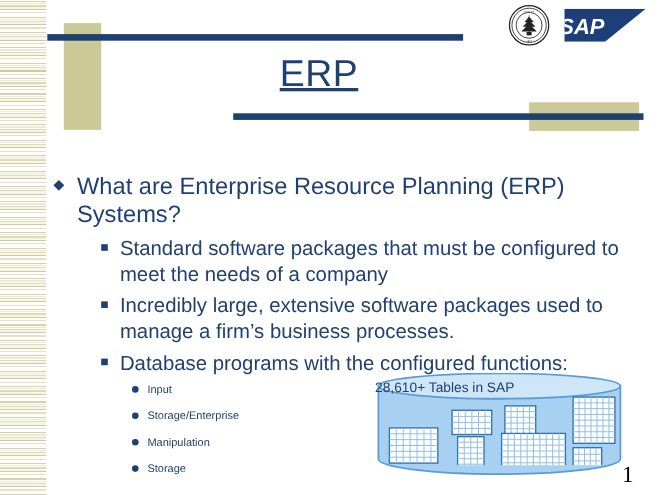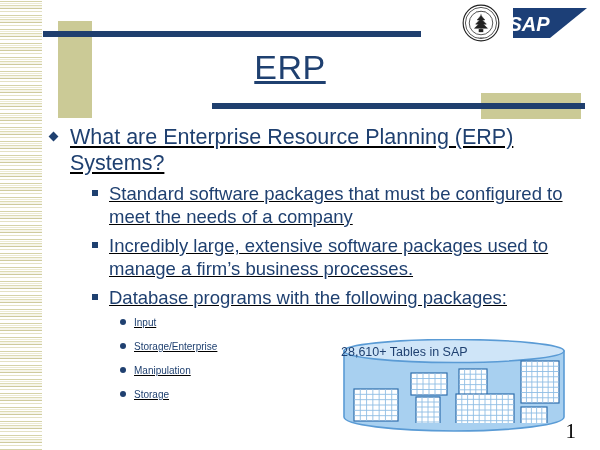--- a/index.html
+++ b/index.html
@@ -82,23 +82,22 @@
   }
   #sap-logo {
     position: absolute;
     left: 513px; top: 8px;
     width: 74px; height: 30px;
   }
 
   
   #body {
     position: absolute;
-    left: 48px; top: 124px;
+    left: 48px; top: 156px;
     width: 548px;
-    text-decoration: underline;
   }
   .lvl1 {
     position: relative;
     padding-left: 22px;
     font-size: 21.5px;
     line-height: 26px;
     color: #1f4070;
     margin-bottom: 2px;
   }
   .lvl1 .bullet {
@@ -209,21 +208,21 @@
     <div class="lvl2">
       <span class="bullet"></span>
       <span>Standard software packages that must be configured to meet the needs of a company</span>
     </div>
     <div class="lvl2">
       <span class="bullet"></span>
       <span>Incredibly large, extensive software packages used to manage a firm’s business processes.</span>
     </div>
     <div class="lvl2">
       <span class="bullet"></span>
-      <span>Database programs with the following packages:</span>
+      <span>Database programs with the configured functions:</span>
     </div>
     <div class="lvl3">
       <span class="bullet"></span>
       <span>Input</span>
     </div>
     <div class="lvl3">
       <span class="bullet"></span>
       <span>Storage/Enterprise</span>
     </div>
     <div class="lvl3">

